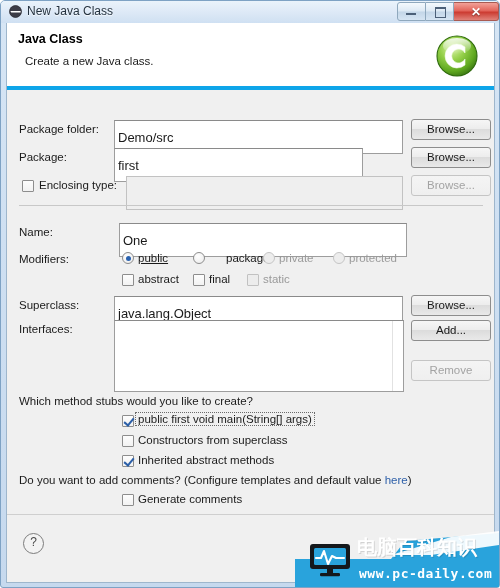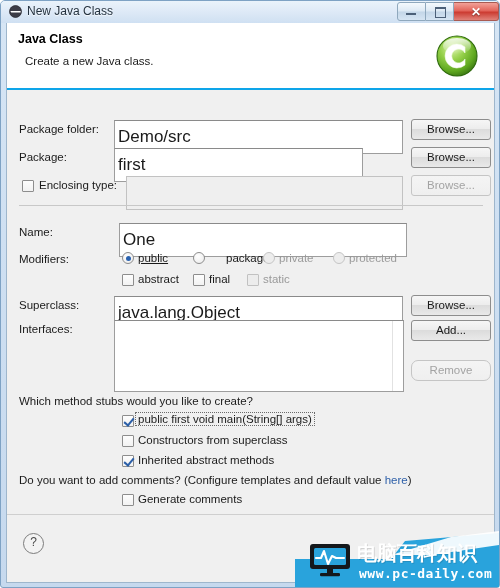--- a/index.html
+++ b/index.html
@@ -94,21 +94,21 @@
     background: #f0f0f0;
     border: 1px solid #9eb6cc;
     border-top: none;
   }
 
   
   .header {
     position:absolute; left:0; top:0;
     width:100%; height:67px;
     background:#ffffff;
-    border-bottom:2px solid #0ea5e9;
+    border-bottom:4px solid #0ea5e9;
     box-sizing:border-box;
   }
   .header-title {
     position:absolute; left:11px; top:9px;
     font-size:12.5px; font-weight:bold; color:#000;
   }
   .header-sub {
     position:absolute; left:18px; top:32px;
     font-size:11.5px; color:#1a1a1a;
   }
@@ -130,21 +130,21 @@
   }
 
   .tf {
     position:absolute;
     box-sizing:border-box;
     height:32px;
     background:#ffffff;
     border:1px solid #9d9d9d;
     border-top-color:#8a8a8a;
     font-family:"Liberation Sans", sans-serif;
-    font-size:17px;
+    font-size:13px;
     color:#1a1a1a;
     padding:16px 3px;
     line-height:17px;
     outline:none;
   }
   .tf.disabled {
     background:#efefef;
     border-color:#c2c2c2;
     color:#a0a0a0;
   }
@@ -284,21 +284,21 @@
     width:108px; height:28px;
     background:#ffffff;
     clip-path: polygon(0 24px, 60px 6px, 108px 0, 108px 14px, 40px 24px);
     opacity:0.92;
   }
   .wm-monitor {
     position:absolute; left:14px; top:16px;
     width:42px; height:34px;
   }
   .wm-cn {
-    position:absolute; left:62px; top:13px;
+    position:absolute; left:62px; top:7px;
     font-size:20px; font-weight:bold;
     color:#ffffff;
     letter-spacing:0px;
     font-family:Liberation Sans, sans-serif;
     white-space:nowrap;
     text-shadow: 1px 1px 0 rgba(0,0,0,0.12);
   }
   .wm-url {
     position:absolute; left:64px; top:39px;
     font-size:13px; font-weight:bold;
@@ -406,21 +406,21 @@
 
       <span class="lbl" style="left:12px; top:209px;">Superclass:</span>
       <input class="tf" style="left: 107px; top: 206px; width: 289px;" value="java.lang.Object">
       <div class="btn" style="left:404px; top:205px;">Browse...</div>
 
       <span class="lbl" style="left:12px; top:233px;">Interfaces:</span>
       <div class="listbox" style="left:107px; top:230px; width:290px; height:72px;">
         <div class="vline"></div>
       </div>
       <div class="btn" style="left:404px; top:230px;">Add...</div>
-      <div class="btn disabled" style="left:404px; top:270px;border-radius:7px;">Remove</div>
+      <div class="btn disabled" style="left:404px; top:270px;">Remove</div>
 
       <span class="plain" style="left:12px; top:305px;">Which method stubs would you like to create?</span>
 
       <span class="cb checked" style="left:115px; top:325px;"></span>
       <span class="ctl-label focused" style="left:129px; top:323px;">public first void main(String[] args)</span>
 
       <span class="cb" style="left:115px; top:345px;"></span>
       <span class="ctl-label" style="left:131px; top:344px;">Constructors from superclass</span>
 
       <span class="cb checked" style="left:115px; top:365px;"></span>

